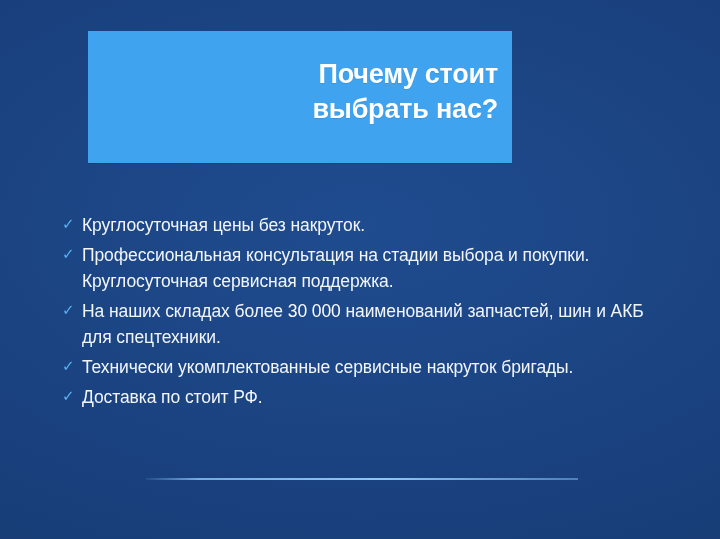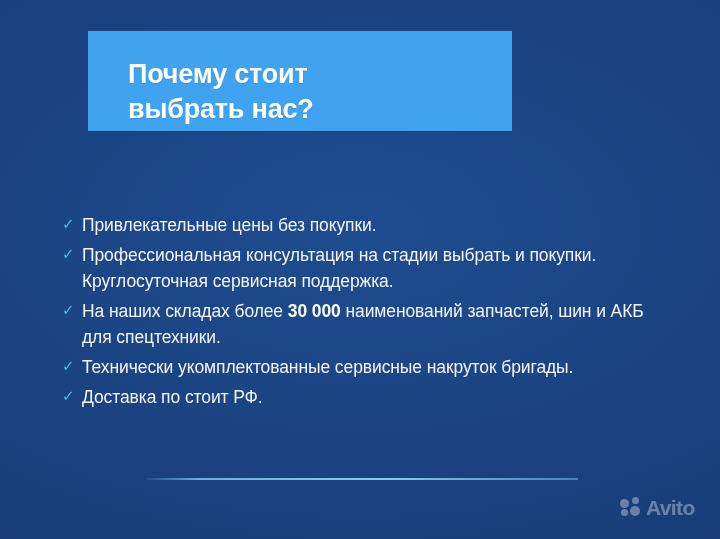--- a/index.html
+++ b/index.html
@@ -24,23 +24,24 @@
       radial-gradient(ellipse 120% 90% at 50% 42%, #1f4c8f 0%, #1a417e 55%, #163a71 100%);
     overflow: hidden;
   }
 
   
   #title-box {
     position: absolute;
     left: 88px;
     top: 31px;
     width: 424px;
-    height: 100px;
+    height: 132px;
     background: #3fa3f0;
     box-shadow: 0 1px 0 rgba(0,0,0,0.12);
+    text-align: right;
   }
   #title-text {
     position: absolute;
     left: 40px;
     top: 26px;
     width: 370px;
     color: #ffffff;
     font-size: 27px;
     font-weight: bold;
     line-height: 1.30;
@@ -71,21 +72,21 @@
     font-weight: bold;
   }
   .bullet-text {
     flex: 1 1 auto;
     color: #f2f6fb;
     font-size: 17.5px;
     line-height: 1.52;
     letter-spacing: -0.1px;
   }
   .bullet-text b {
-    font-weight: bold;
+    font-weight: normal;
     color: #ffffff;
   }
 
   
   #divider {
     position: absolute;
     left: 146px;
     top: 478px;
     width: 432px;
     height: 2px;
@@ -136,45 +137,36 @@
 <div id="slide">
 
   <div id="title-box">
     <div id="title-text">Почему стоит
 выбрать нас?</div>
   </div>
 
   <div id="bullet-list">
       <div class="bullet-row">
         <span class="check-icon">✓</span>
-        <span class="bullet-text">Привлекательные цены без покупки.</span>
+        <span class="bullet-text">Круглосуточная цены без накруток.</span>
       </div>
       <div class="bullet-row">
         <span class="check-icon">✓</span>
-        <span class="bullet-text">Профессиональная консультация на стадии выбрать и покупки. Круглосуточная сервисная поддержка.</span>
+        <span class="bullet-text">Профессиональная консультация на стадии выбора и покупки. Круглосуточная сервисная поддержка.</span>
       </div>
       <div class="bullet-row">
         <span class="check-icon">✓</span>
         <span class="bullet-text">На наших складах более <b>30 000</b> наименований запчастей, шин и АКБ для спецтехники.</span>
       </div>
       <div class="bullet-row">
         <span class="check-icon">✓</span>
         <span class="bullet-text">Технически укомплектованные сервисные накруток бригады.</span>
       </div>
       <div class="bullet-row">
         <span class="check-icon">✓</span>
         <span class="bullet-text">Доставка по стоит РФ.</span>
       </div>
     </div>
 
   <div id="divider"></div>
 
-  <div id="watermark">
-    <span id="avito-logo">
-      <i class="d-tl"></i>
-        <i class="d-tr"></i>
-        <i class="d-bl"></i>
-        <i class="d-br"></i>
-    </span>
-    <span id="avito-wordmark">Avito</span>
-  </div>
 
 </div>
 
 </body></html>

